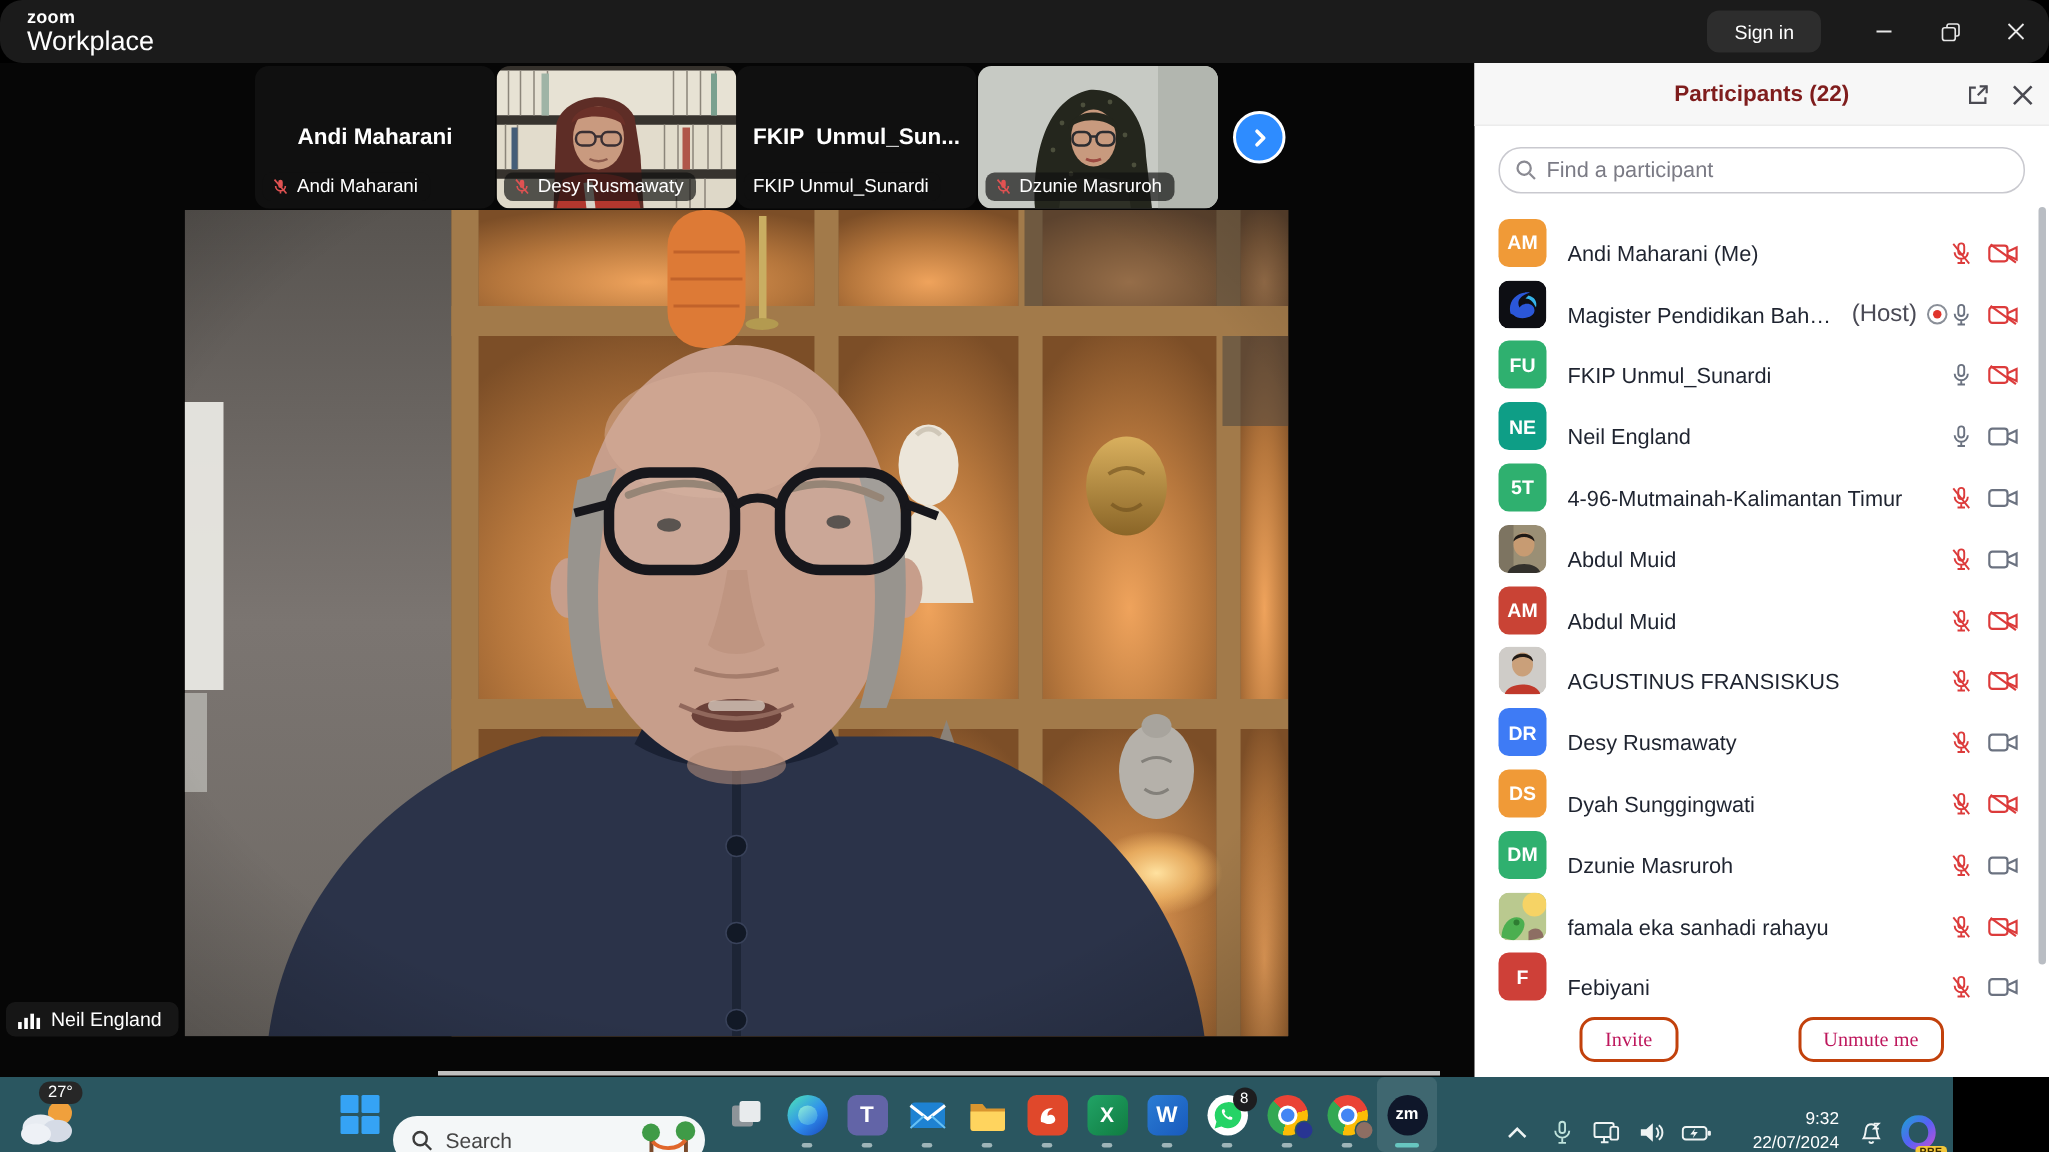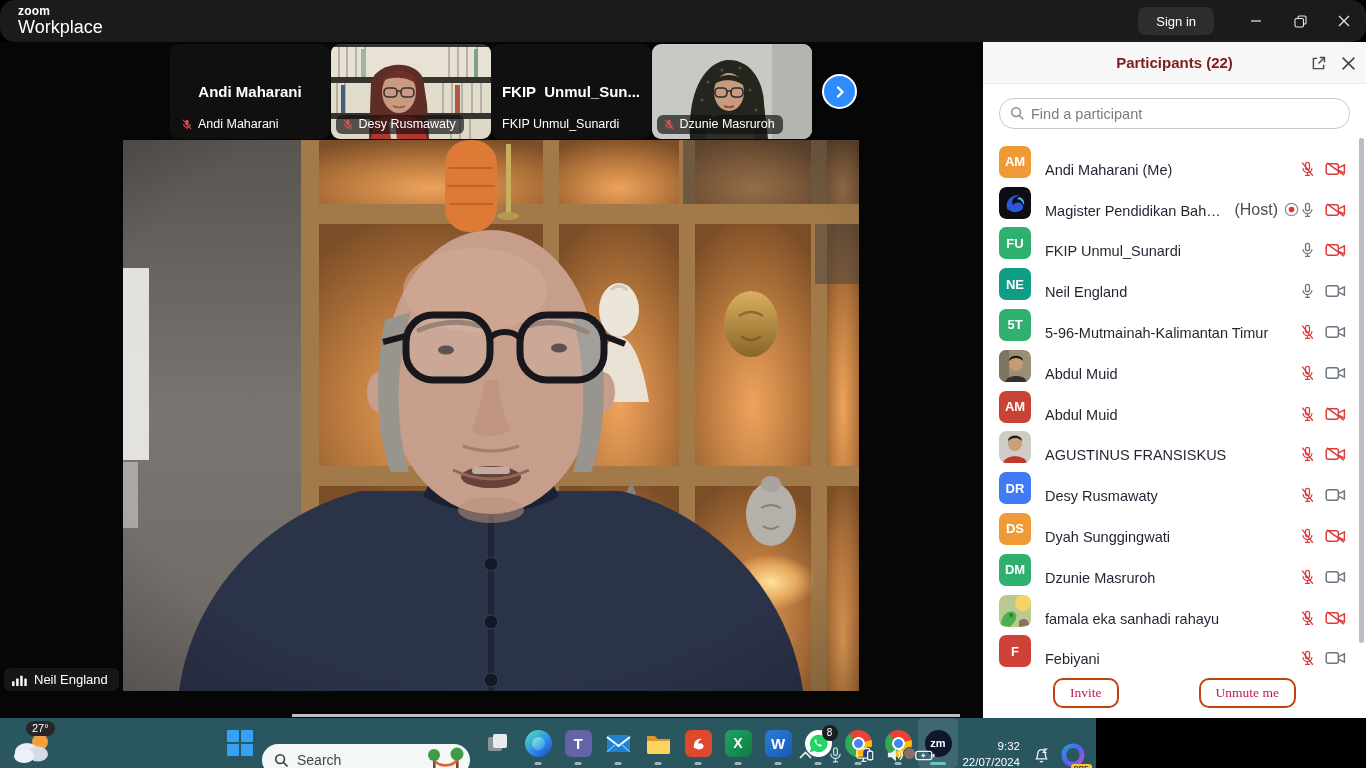--- a/index.html
+++ b/index.html
@@ -71,21 +71,21 @@
   .p-after { display:flex; align-items:center; gap:6px; margin-left:6px; }
   .p-icons { margin-left:auto; display:flex; align-items:center; gap:9px; }
   .p-scrollbar { position:absolute; right:2px; top:96px; width:5px; height:505px;
     background:#b9bdc3; border-radius:3px; }
   .panel-footer { height:50px; display:flex; align-items:center; justify-content:center;
     gap:80px; }
   .pf-btn { background:#fff; border:2px solid #c2410c; border-radius:10px;
     padding:5px 15px; font-size:13.5px; color:#be185d; font-family:Liberation Serif, serif; }
 
   
-  .taskbar { position:absolute; left:0; bottom:0; width:1096px; height:50px;
+  .taskbar { position:absolute; left:0; bottom:0; width:1302px; height:50px;
     background:#2a5660; }
   .weather { position:absolute; left:8px; top:2px; width:56px; height:46px; }
   .temp-badge { position:absolute; left:18px; top:1px; background:#272727; color:#fff;
     font-size:11px; padding:1px 6px 2px; border-radius:9px; z-index:2; }
   .tb-start { position:absolute; left:226px; top:11px; width:28px; height:28px; }
   .tb-search { position:absolute; left:262px; top:26px; width:208px; height:32px;
     background:#f4f7f8; border-radius:16px; display:flex; align-items:center;
     padding:0 4px 0 12px; gap:8px; }
   .tb-search .s-text { flex:1; color:#454545; font-size:14px; }
   .tb-icons { position:absolute; left:478px; top:0; height:50px; display:flex; }
@@ -485,21 +485,21 @@
                 <path d="M5.8 10.8a6.2 6.2 0 0 0 12.4 0M12 17v4M8.5 21h7"></path>
               </svg>
               <svg width="21" height="16" viewBox="0 0 26 18" fill="none" stroke="#6b7280" stroke-width="1.8">
                 <rect x="1.5" y="2.5" width="15" height="13" rx="2.5"></rect>
                 <path d="M16.5 7.5 L24 4 v10 l-7.5 -3.5"></path>
               </svg>
             </div>
           </div>
           <div class="p-row">
             <div class="p-avatar" style="background: rgb(47, 176, 111);">5T</div>
-            <div class="p-name">5-96-Mutmainah-Kalimantan Timur</div>
+            <div class="p-name">4-96-Mutmainah-Kalimantan Timur</div>
             <div class="p-icons">
               <svg width="17" height="18" viewBox="0 0 24 24" fill="none" stroke="#DC3B3B" stroke-width="1.8">
                 <rect x="9.2" y="2.5" width="5.6" height="10.5" rx="2.8"></rect>
                 <path d="M5.8 10.8a6.2 6.2 0 0 0 12.4 0M12 17v4M8.5 21h7"></path>
                 <line x1="4.5" y1="3" x2="19.5" y2="21.5"></line>
               </svg>
               <svg width="21" height="16" viewBox="0 0 26 18" fill="none" stroke="#6b7280" stroke-width="1.8">
                 <rect x="1.5" y="2.5" width="15" height="13" rx="2.5"></rect>
                 <path d="M16.5 7.5 L24 4 v10 l-7.5 -3.5"></path>
               </svg>

